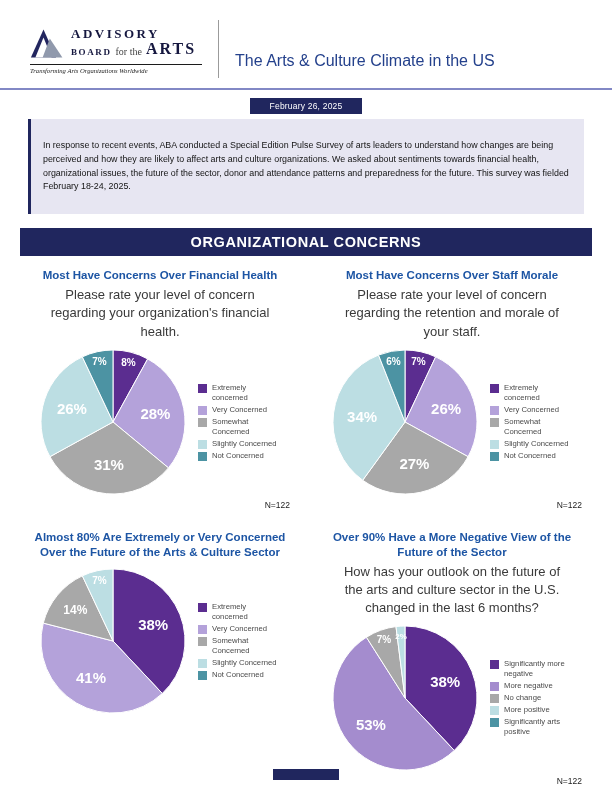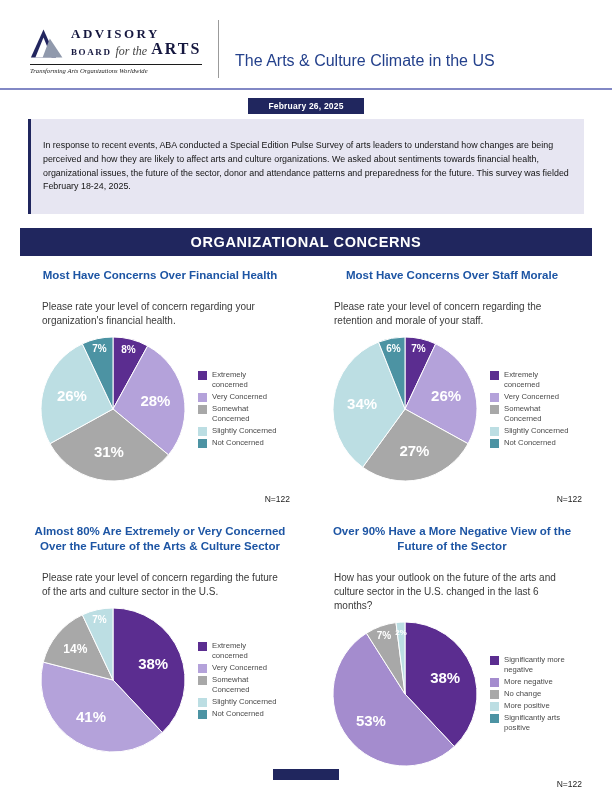--- a/index.html
+++ b/index.html
@@ -12,47 +12,47 @@
   }
   
   .header{display:flex;align-items:center;gap:16px;padding:20px 40px 0 30px}
   .logo{display:flex;flex-direction:column;width:172px;flex:0 0 172px}
   .logo-row{display:flex;align-items:center;gap:5px}
   .logo-icon svg{display:block}
   .logo-text{display:flex;flex-direction:column;line-height:1.05}
   .logo-advisory{font-family:"Liberation Serif",serif;font-size:13px;font-weight:bold;letter-spacing:2.5px;color:#15173F}
   .logo-mid{display:flex;align-items:flex-end;gap:4px}
   .logo-board{font-family:"Liberation Serif",serif;font-size:9px;font-weight:bold;letter-spacing:1.6px;color:#15173F}
-  .logo-forthe{font-family:"Liberation Serif",serif;font-size:12px;font-style:italic;color:#444}
+  .logo-forthe{font-family:"Liberation Serif",serif;font-size:10px;color:#444}
   .logo-arts{font-family:"Liberation Serif",serif;font-size:16px;font-weight:bold;letter-spacing:2px;color:#15173F}
   .logo-tagline{font-family:"Liberation Serif",serif;font-size:6.6px;font-style:italic;color:#1c1c1c;border-top:1px solid #1c1c1c;margin-top:3px;padding-top:2px}
   .header-divider{width:1px;height:58px;background:#9b9b9b;flex:0 0 1px}
   .page-title{color:#24418C;font-size:16px;line-height:1.5;font-weight:400}
   .header-rule{height:2px;background:#8288C5;margin:10px 0 0 0}
   
   .date-badge{display:block;width:max-content;margin:8px auto 0 auto;background:#20265E;color:#fff;
-    font-size:8.5px;font-weight:bold;padding:3px 20px;letter-spacing:.2px}
+    font-size:8.5px;font-weight:normal;padding:3px 20px;letter-spacing:.2px}
   
   .intro{margin:5px 28px 0 28px;background:#E7E6F2;border-left:3px solid #20265E;
     padding:20px 12px;font-size:8.9px;line-height:1.55;color:#141414}
   
   .banner{margin:14px 20px 0 20px;background:#20265E;color:#ffffff;text-align:center;
     font-weight:bold;font-size:14.5px;letter-spacing:.6px;padding:6px 0}
   
   .charts-grid{display:grid;grid-template-columns:1fr 1fr;column-gap:16px;row-gap:20px;margin:12px 22px 0 22px}
   .chart-cell{display:flex;flex-direction:column}
   .chart-title{color:#1D55A4;font-weight:bold;font-size:11.5px;text-align:center;line-height:1.3;padding:0 4px}
-  .chart-sub{font-size:10px;color:#3a3a3a;text-align:left;margin-top:17px;line-height:1.4;padding:0 20px}
+  .chart-sub{font-size:13px;color:#3a3a3a;text-align:center;margin-top:3px;line-height:1.4;padding:0 20px}
   .chart-body{display:flex;align-items:center;justify-content:center;gap:10px;margin-top:6px}
   .pie{width:150px;height:150px;flex:0 0 150px}
   .legend{display:flex;flex-direction:column;gap:2px;width:84px}
   .legend-row{display:flex;align-items:flex-start;gap:5px}
   .swatch{width:9px;height:9px;flex:0 0 9px;margin-top:1px}
   .legend-label{font-size:7.7px;color:#4a4a4a;line-height:1.3}
-  .n-label{font-size:8.5px;color:#222;text-align:right;padding-right:8px;margin-top:10px}
+  .n-label{font-size:8.5px;color:#222;text-align:right;padding-right:8px;margin-top:3px}
   
   .footer-bar{position:absolute;bottom:12px;left:50%;transform:translateX(-50%);
     width:66px;height:11px;background:#20265E}
 </style>
 </head>
 <body>
 
 <header class="header">
   <div class="logo">
     <div class="logo-row">
@@ -169,21 +169,20 @@
             <span class="swatch" style="background: rgb(76, 147, 163);"></span>
             <span class="legend-label">Not Concerned</span>
           </div>
         </div>
     </div>
     <div class="n-label">N=122</div>
   </section>
 
   <section class="chart-cell">
     <h2 class="chart-title">Almost 80% Are Extremely or Very Concerned Over the Future of the Arts &amp; Culture Sector</h2>
-    <p class="chart-sub">Please rate your level of concern regarding the future of the arts and culture sector in the U.S.</p>
     <div class="chart-body">
       <div class="pie"><svg viewBox="0 0 150 150" width="150" height="150">
             <path d="M75,75 L75.00,3.00 A72,72 0 0 1 124.29,127.49 Z" fill="#5B2D90" stroke="#ffffff" stroke-width="1" stroke-linejoin="round"></path>
             <text x="115.2" y="64.3" fill="#ffffff" font-size="15" font-weight="bold" text-anchor="middle">38%</text>
             <path d="M75,75 L124.29,127.49 A72,72 0 0 1 5.26,57.09 Z" fill="#B4A2DA" stroke="#ffffff" stroke-width="1" stroke-linejoin="round"></path>
             <text x="53.0" y="117.4" fill="#ffffff" font-size="15" font-weight="bold" text-anchor="middle">41%</text>
             <path d="M75,75 L5.26,57.09 A72,72 0 0 1 44.34,9.85 Z" fill="#A8A8A8" stroke="#ffffff" stroke-width="1" stroke-linejoin="round"></path>
             <text x="37.3" y="48.0" fill="#ffffff" font-size="12" font-weight="bold" text-anchor="middle">14%</text>
             <path d="M75,75 L44.34,9.85 A72,72 0 0 1 75.00,3.00 Z" fill="#BCDEE3" stroke="#ffffff" stroke-width="1" stroke-linejoin="round"></path>
             <text x="61.5" y="18.1" fill="#ffffff" font-size="10" font-weight="bold" text-anchor="middle">7%</text>

